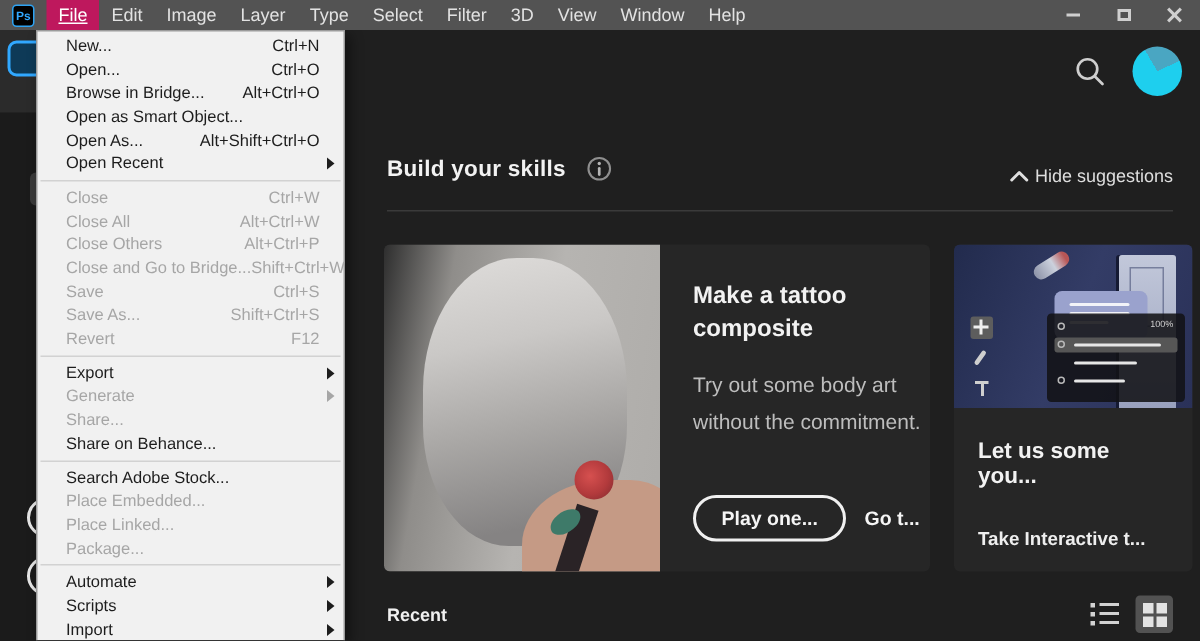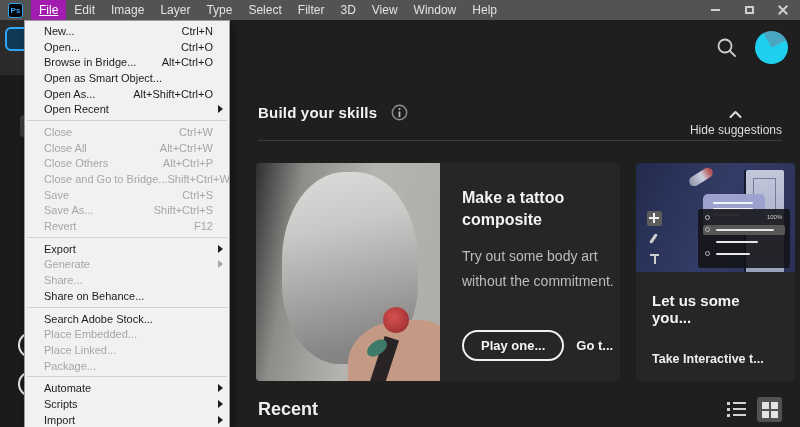--- a/index.html
+++ b/index.html
@@ -9,21 +9,21 @@
 
   
   .titlebar { position:absolute; left:0; top:0; width:800px; height:20px; background:#535353;
               display:flex; align-items:center; z-index:30; }
   .ps-badge { width:15px; height:15px; margin-left:8px; margin-right:8px; border-radius:3px;
               background:#000000; border:1px solid #2ea3f2; color:#31a8ff; font-size:8px;
               font-weight:bold; display:flex; align-items:center; justify-content:center; }
   .menubar { display:flex; height:20px; }
   .menubar span { display:block; height:20px; line-height:20px; padding:0 8px; font-size:12px;
                   color:#e2e2e2; cursor:default; }
-  .menubar span.active { background:#a21caf; color:#ffffff;text-decoration:underline; }
+  .menubar span.active { background:#be185d; color:#ffffff;text-decoration:underline; }
   .win-controls { margin-left:auto; display:flex; height:20px; }
   .win-btn { width:34px; height:20px; display:flex; align-items:center; justify-content:center; }
   .glyph-min { width:9px; height:2px; background:#cfcfcf; }
   .glyph-max { width:9px; height:8px; border:2px solid #cfcfcf; }
   .glyph-close { position:relative; width:10px; height:10px; }
   .glyph-close:before, .glyph-close:after { content:""; position:absolute; left:4px; top:-1px;
       width:2px; height:12px; background:#cfcfcf; }
   .glyph-close:before { transform:rotate(45deg); }
   .glyph-close:after  { transform:rotate(-45deg); }
 
@@ -56,21 +56,21 @@
 
   
   .search-btn { position:absolute; left:714px; top:36px; width:26px; height:26px; z-index:6; }
   .avatar { position:absolute; left:755px; top:31px; width:33px; height:33px; border-radius:50%;
             background:conic-gradient(from 330deg, #4aa6c2 0deg 95deg, #1ecfee 95deg 360deg); z-index:6; }
 
   .skills-row { position:absolute; left:258px; top:104px; display:flex; align-items:center; z-index:6; }
   .skills-title { font-size:15px; font-weight:bold; color:#f2f2f2; letter-spacing:.2px; }
   .info-icon { margin-left:14px; }
   .hide-row { position:absolute; right:18px; top:110px; display:flex; align-items:center; gap:4px;
-              z-index:6; cursor:pointer;flex-direction:column; }
+              z-index:6; cursor:pointer; }
   .hide-label { font-size:12px; color:#dedede; }
   .divider { position:absolute; left:258px; right:18px; top:140px; height:1px; background:#3a3a3a; z-index:6; }
 
   
   .card { position:absolute; background:#262626; border-radius:4px; z-index:6; overflow:hidden; }
   .card1 { left:256px; top:163px; width:364px; height:218px; display:flex; }
   .photo { position:relative; width:184px; height:218px; flex:none; overflow:hidden;
            background:linear-gradient(100deg,#2e2e2e 0%,#8f8d8a 22%,#b6b4b1 55%,#aeaca9 100%); }
   .hair { position:absolute; left:14%; top:4%; width:74%; height:88%;
           border-radius:46% 46% 42% 42%;
@@ -128,21 +128,21 @@
   .prow .line { position:absolute; left:13px; top:4px; height:2px; background:#e6e6e6; border-radius:1px; }
   .prow.hl { background:#565656; border-radius:2px; }
   .pct { position:absolute; right:3px; top:1px; font-size:6px; color:#cfcfcf; }
   .card2-pane { padding:20px 14px 0 16px; }
   .card2-title { font-size:15px; font-weight:bold; color:#f2f2f2; }
   .card2-link { margin-top:26px; font-size:12.5px; font-weight:bold; color:#eeeeee; cursor:pointer; }
 
   
   .recent-row { position:absolute; left:258px; right:18px; top:397px; display:flex;
                 align-items:center; z-index:6; }
-  .recent-title { font-size:18px; font-weight:bold; color:#f0f0f0;text-align:center; }
+  .recent-title { font-size:12px; font-weight:bold; color:#f0f0f0;text-align:center; }
   .view-toggles { margin-left:auto; display:flex; align-items:center; gap:10px; }
   .list-icon { width:20px; height:18px; position:relative; cursor:pointer; }
   .lrow { position:absolute; left:0; width:100%; height:3px; }
   .lrow i { position:absolute; left:0; top:0; width:3px; height:3px; background:#d2d2d2; }
   .lrow b { position:absolute; left:6px; top:0.5px; width:13px; height:2px; background:#d2d2d2; }
   .grid-btn { width:25px; height:25px; background:#525252; border-radius:3px; display:grid;
               grid-template-columns:7px 7px; grid-template-rows:7px 7px; gap:2px;
               align-content:center; justify-content:center; cursor:pointer; }
   .grid-btn i { background:#e4e4e4; }
 

